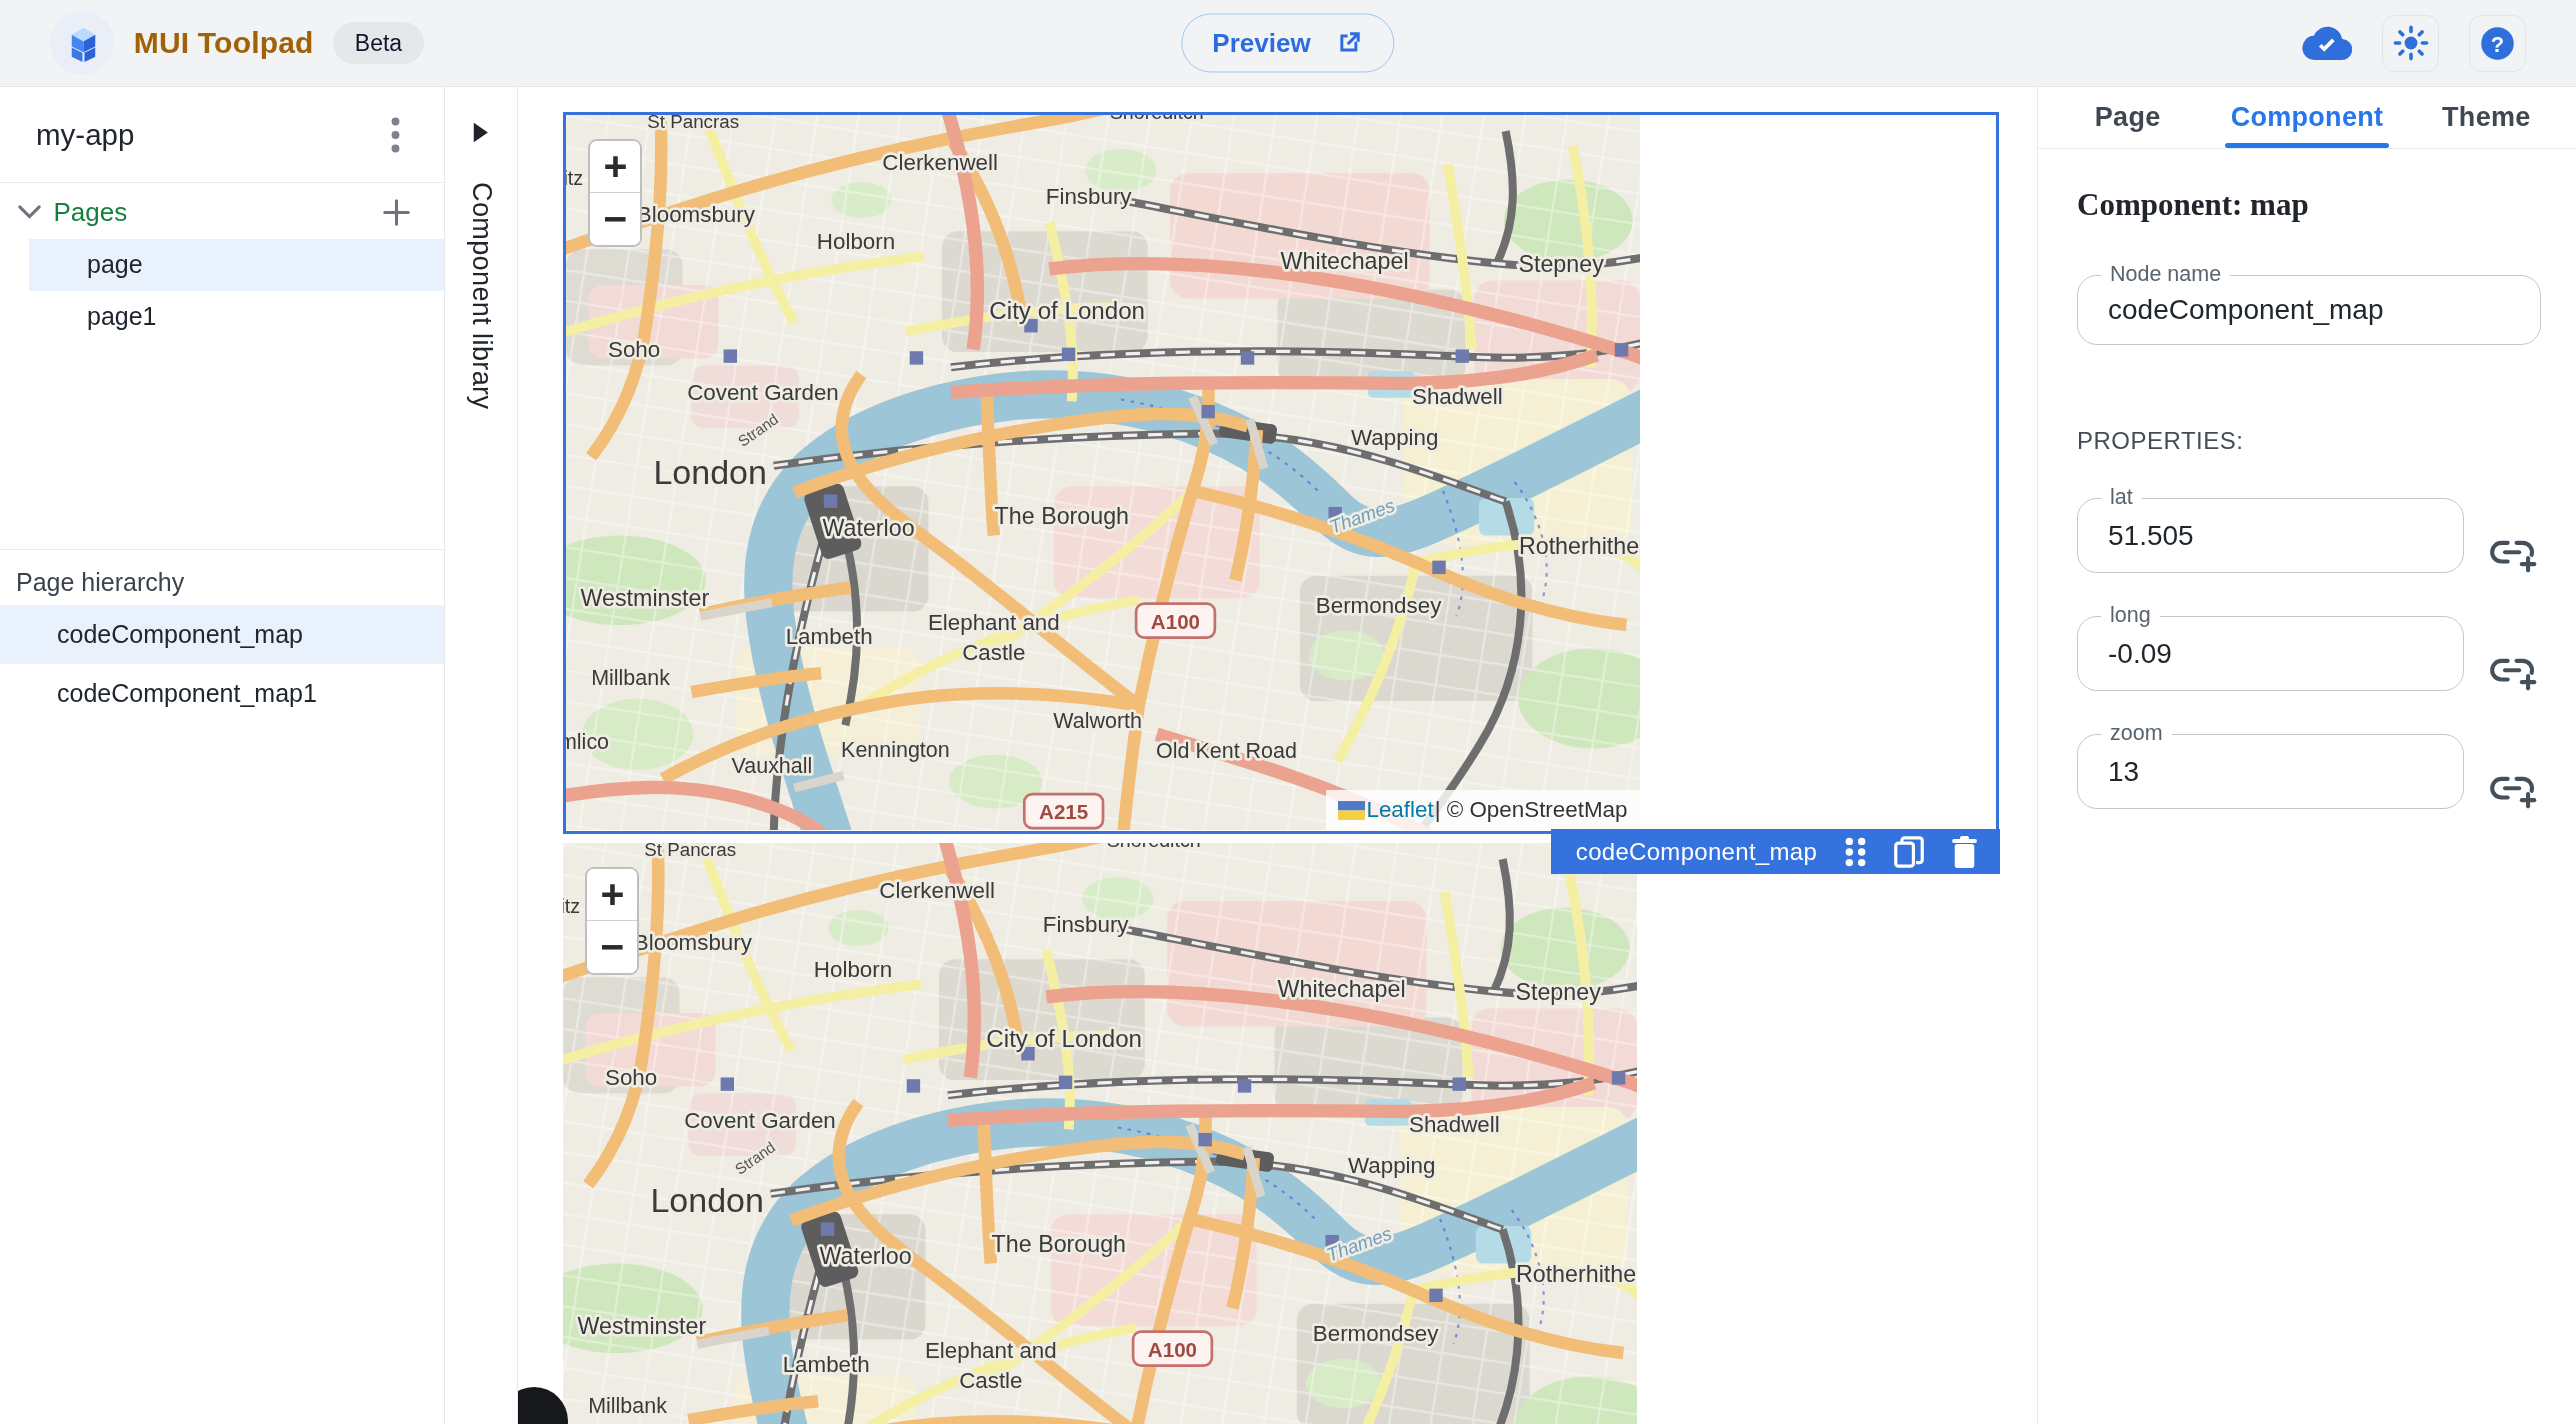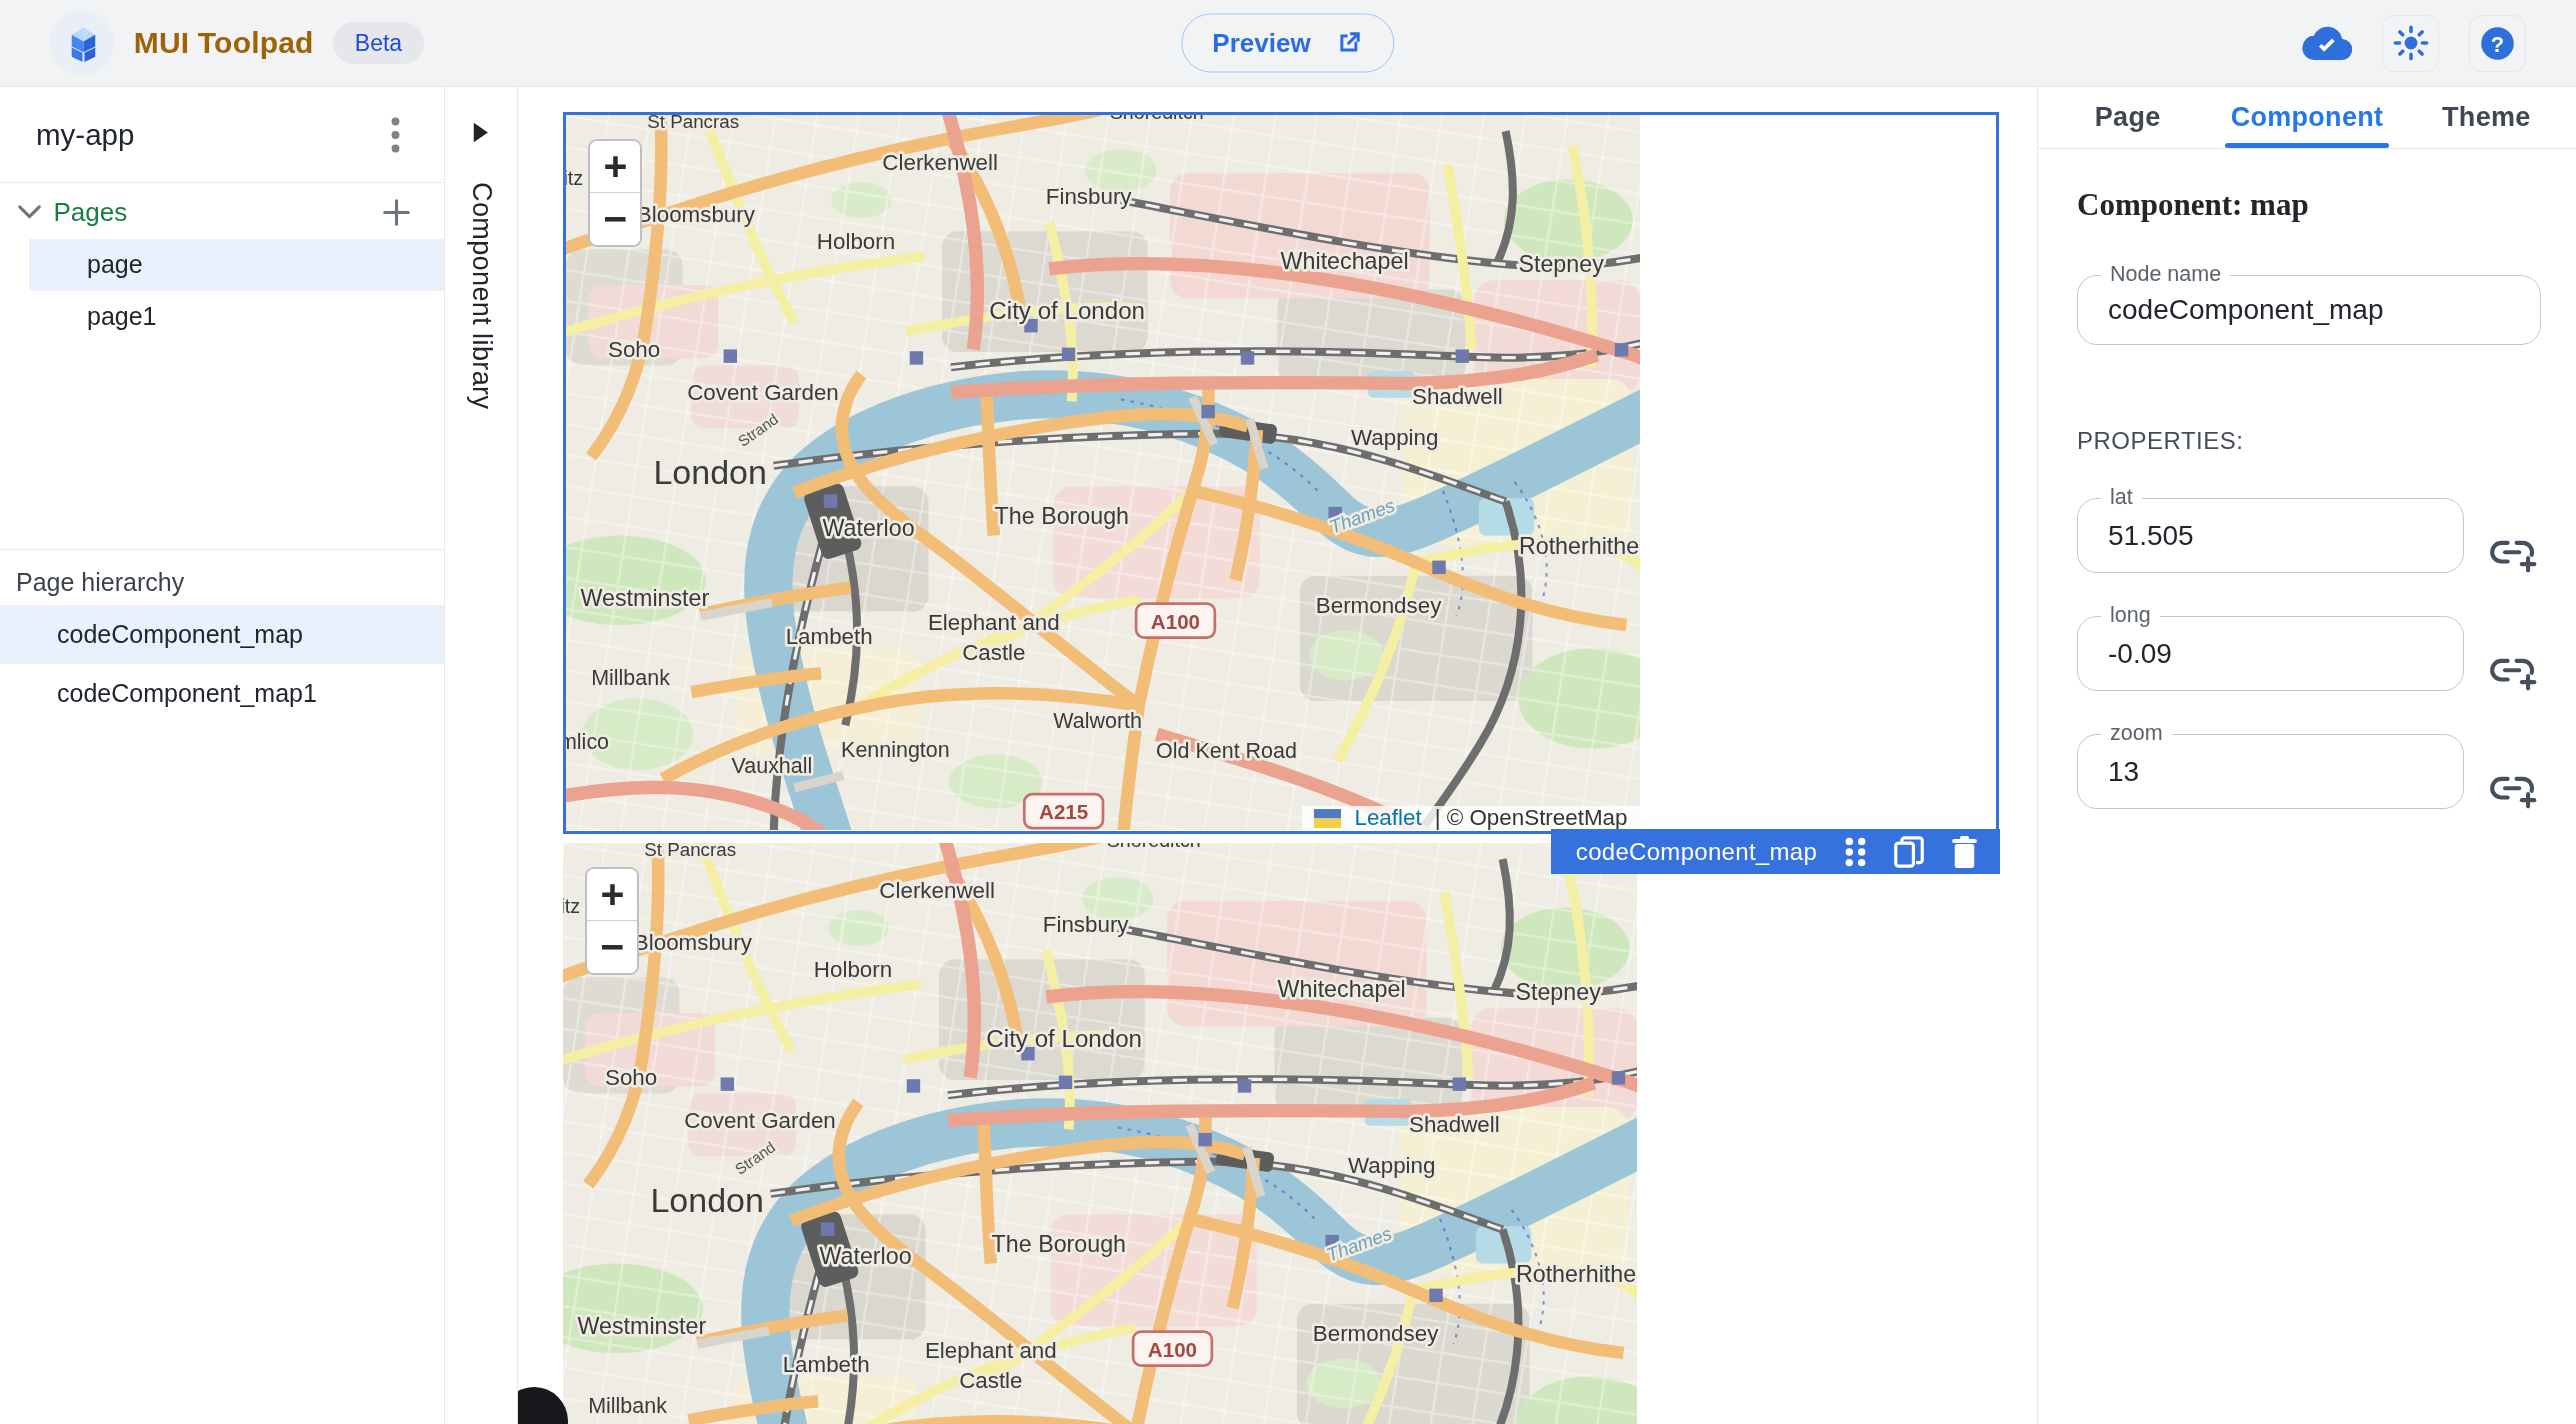--- a/index.html
+++ b/index.html
@@ -7,21 +7,21 @@
     font-family:"Liberation Sans","DejaVu Sans",sans-serif; color:#20262e; }
   .app { position:relative; width:2576px; height:1425px; display:flex; flex-direction:column; }
 
   
   .header { height:87px; background:#f2f3f5; border-bottom:1.8px solid #e4e6e9;
     display:flex; align-items:center; position:relative; flex:0 0 auto; z-index:30; }
   .brand { display:flex; align-items:center; gap:19.7px; padding-left:50px; }
   .logo-wrap { width:64px; height:64px; border-radius:50%; background:#e9eef7;
     display:flex; align-items:center; justify-content:center; }
   .app-title { font-size:30px; font-weight:bold; color:#a16207; letter-spacing:0.2px; }
-  .beta-pill { background:#e5e7ea; color:#1d4ed8; font-size:23px; padding:7.2px 21.5px;
+  .beta-pill { background:#e5e7ea; color:#0f172a; font-size:23px; padding:7.2px 21.5px;
     border-radius:27px; }
   .preview-btn { position:absolute; left:50%; top:50%; transform:translate(-50%,-50%);
     height:59px; padding:0 30px; border:1.8px solid #a3c3f2; border-radius:29.5px;
     background:transparent; color:#2b6de0; font-weight:bold; font-size:26px;
     display:flex; align-items:center; gap:24px; cursor:pointer; }
   .hdr-right { margin-left:auto; display:flex; align-items:center; gap:30px; padding-right:50px; }
   .icon-btn { width:57px; height:57px; border:1.8px solid #e3e5e9; border-radius:12.5px;
     display:flex; align-items:center; justify-content:center; background:transparent; }
   .plain-icon { display:flex; align-items:center; justify-content:center; }
 
@@ -63,22 +63,22 @@
   .map-tiles { position:absolute; left:0; top:0; width:1074px; height:715px; overflow:hidden;
     background:#efece3; }
   .map2-wrap { position:absolute; left:45px; top:756px; width:1074px; height:591px;
     overflow:hidden; background:#efece3; }
   .map2-wrap .map-tiles { height:723px; }
   .zoom-ctrl { position:absolute; left:22.4px; top:24px; width:54px; z-index:5;
     border:2.7px solid rgba(0,0,0,.25); border-radius:9px; overflow:hidden; background:#fff; }
   .zoom-btn { width:100%; height:52px; background:#fff; display:flex; align-items:center;
     justify-content:center; font-size:41px; font-weight:bold; color:#2b2b2b; cursor:pointer; }
   .zoom-btn:first-child { border-bottom:1.8px solid #cfcfcf; }
-  .attribution { position:absolute; right:0; bottom:0; z-index:5; height:24px;
-    background:rgba(255,255,255,.82); display:flex; align-items:center; gap:13px;
+  .attribution { position:absolute; right:0; bottom:0; z-index:5; height:40px;
+    background:rgba(255,255,255,.82); display:flex; align-items:center; gap:1px;
     padding:0 12.5px; font-size:22.4px; color:#333; white-space:nowrap; }
   .attr-flag { display:inline-block; width:27px; height:19px; }
   .attr-flag .b { fill:#4e7ac7; } .attr-flag .y { fill:#f3cf45; }
   .leaflet-link { color:#0078a8; }
   .sel-tag { position:absolute; right:-3.6px; top:100%; margin-top:-1.8px; height:45px;
     background:#3572de; color:#fff; display:flex; align-items:center; gap:27px;
     padding:0 21.5px 0 25px; z-index:6; }
   .sel-tag-label { font-size:24px; letter-spacing:0.3px; }
   .tag-icon { display:flex; align-items:center; justify-content:center; cursor:pointer; }
   .dev-badge { position:absolute; left:-18px; bottom:-30px; width:68px; height:68px;

